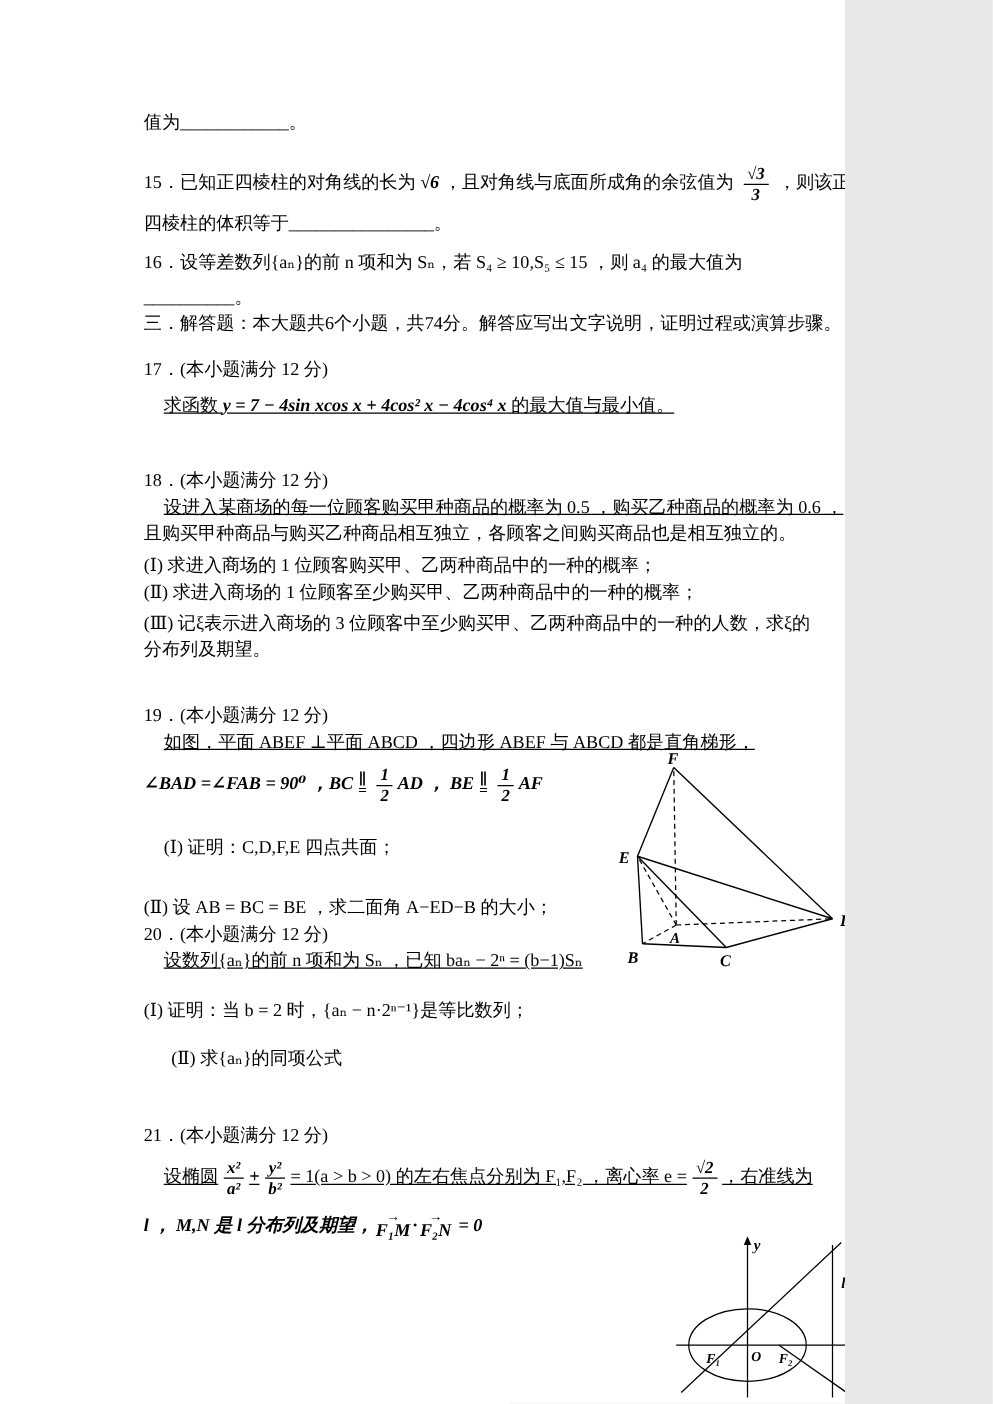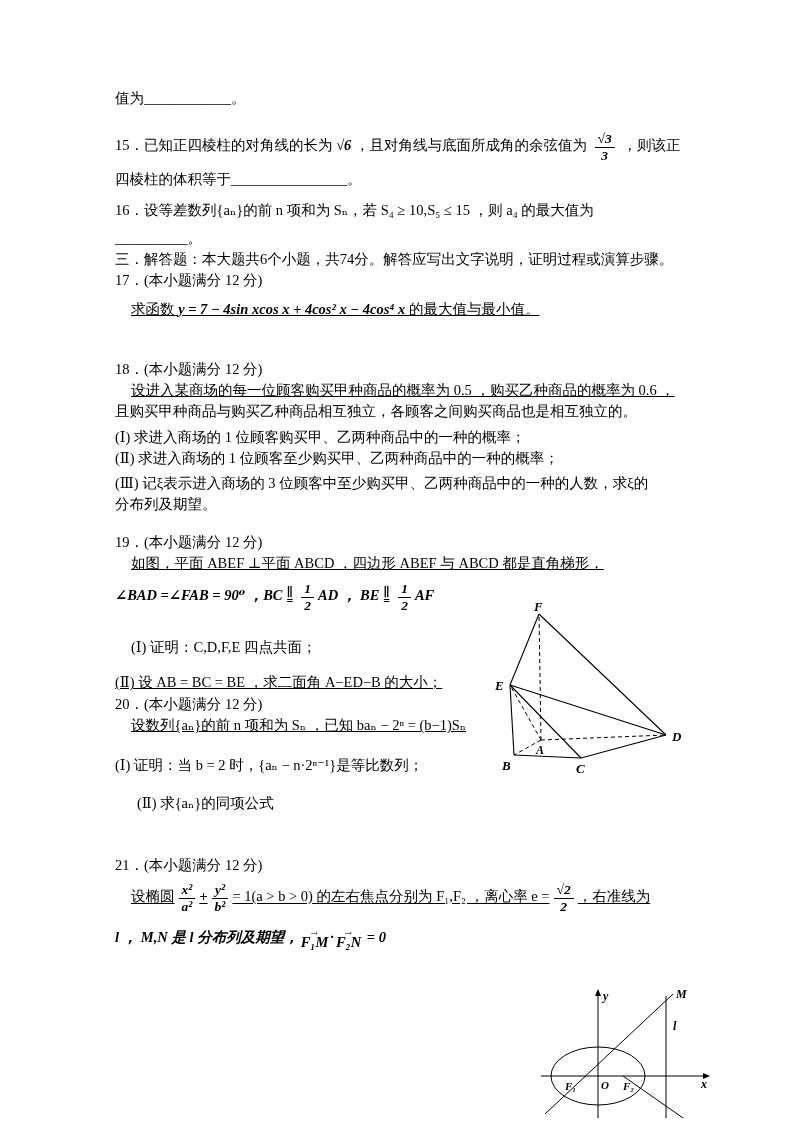--- a/index.html
+++ b/index.html
@@ -1,19 +1,19 @@
 <!DOCTYPE html>
 <html><head>
 <meta charset="utf-8">
 <style>
   * { margin:0; padding:0; box-sizing:border-box; }
   html,body { background:#e8e8e8; }
   body { width:794px; height:1123px; margin:0 auto; }
   .page {
-    position:relative; width:794px; height:1123px; background:#ffffff;
+    position:relative; width:676px; height:1123px; background:#ffffff;
     font-family:"Liberation Serif","DejaVu Serif",serif;
     color:#000; font-size:14.5px; line-height:1.45; overflow:hidden;
     padding:88px 110px 4px 115px;
   }
   .line { white-space:nowrap; }
   .ind { padding-left:16px;text-decoration:underline; }
 
   .m { font-family:"Liberation Serif","DejaVu Serif",serif; font-weight:bold; font-style:italic; }
 
   .frac {
@@ -37,30 +37,30 @@
   }
   .vec .ar { font-size:11px; line-height:0.7; font-style:normal; font-weight:bold; }
 
   
   .mt-top   { }
   .q15l1 { margin-top:22px; }
   .q15l2 { margin-top:6px; }
   .q16l1 { margin-top:10px; }
   .q16l2 { margin-top:7px; }
   .sec3  { margin-top:0; }
-  .q17h  { margin-top:0; }
+  .q17h  { margin-top:16px; }
   .q17f  { margin-top:8px; }
   .q18h  { margin-top:39px; }
   .q18i1 { margin-top:5px; }
   .q18i3 { margin-top:4px; }
   .q18i3b{ margin-top:0; }
-  .q19h  { margin-top:17px; }
+  .q19h  { margin-top:32px; }
   .q19f  { margin-top:7px; }
   .q19i1 { margin-top:24px;margin-left:16px; }
-  .q19i2 { margin-top:14px;text-decoration:underline; }
+  .q19i2 { margin-top:27px; }
   .q20h  { margin-top:1px; }
   .q20i1 { margin-top:19px; }
   .q20i2 { margin-top:17px;margin-left:22px; }
   .q21h  { margin-top:41px; }
   .q21l1 { margin-top:6px; }
   .q21l2 { margin-top:13px; }
 
   .fig { position:absolute; }
   .fig19 { left:488px; top:600px; }
   .fig21 { left:533px; top:986px; }

